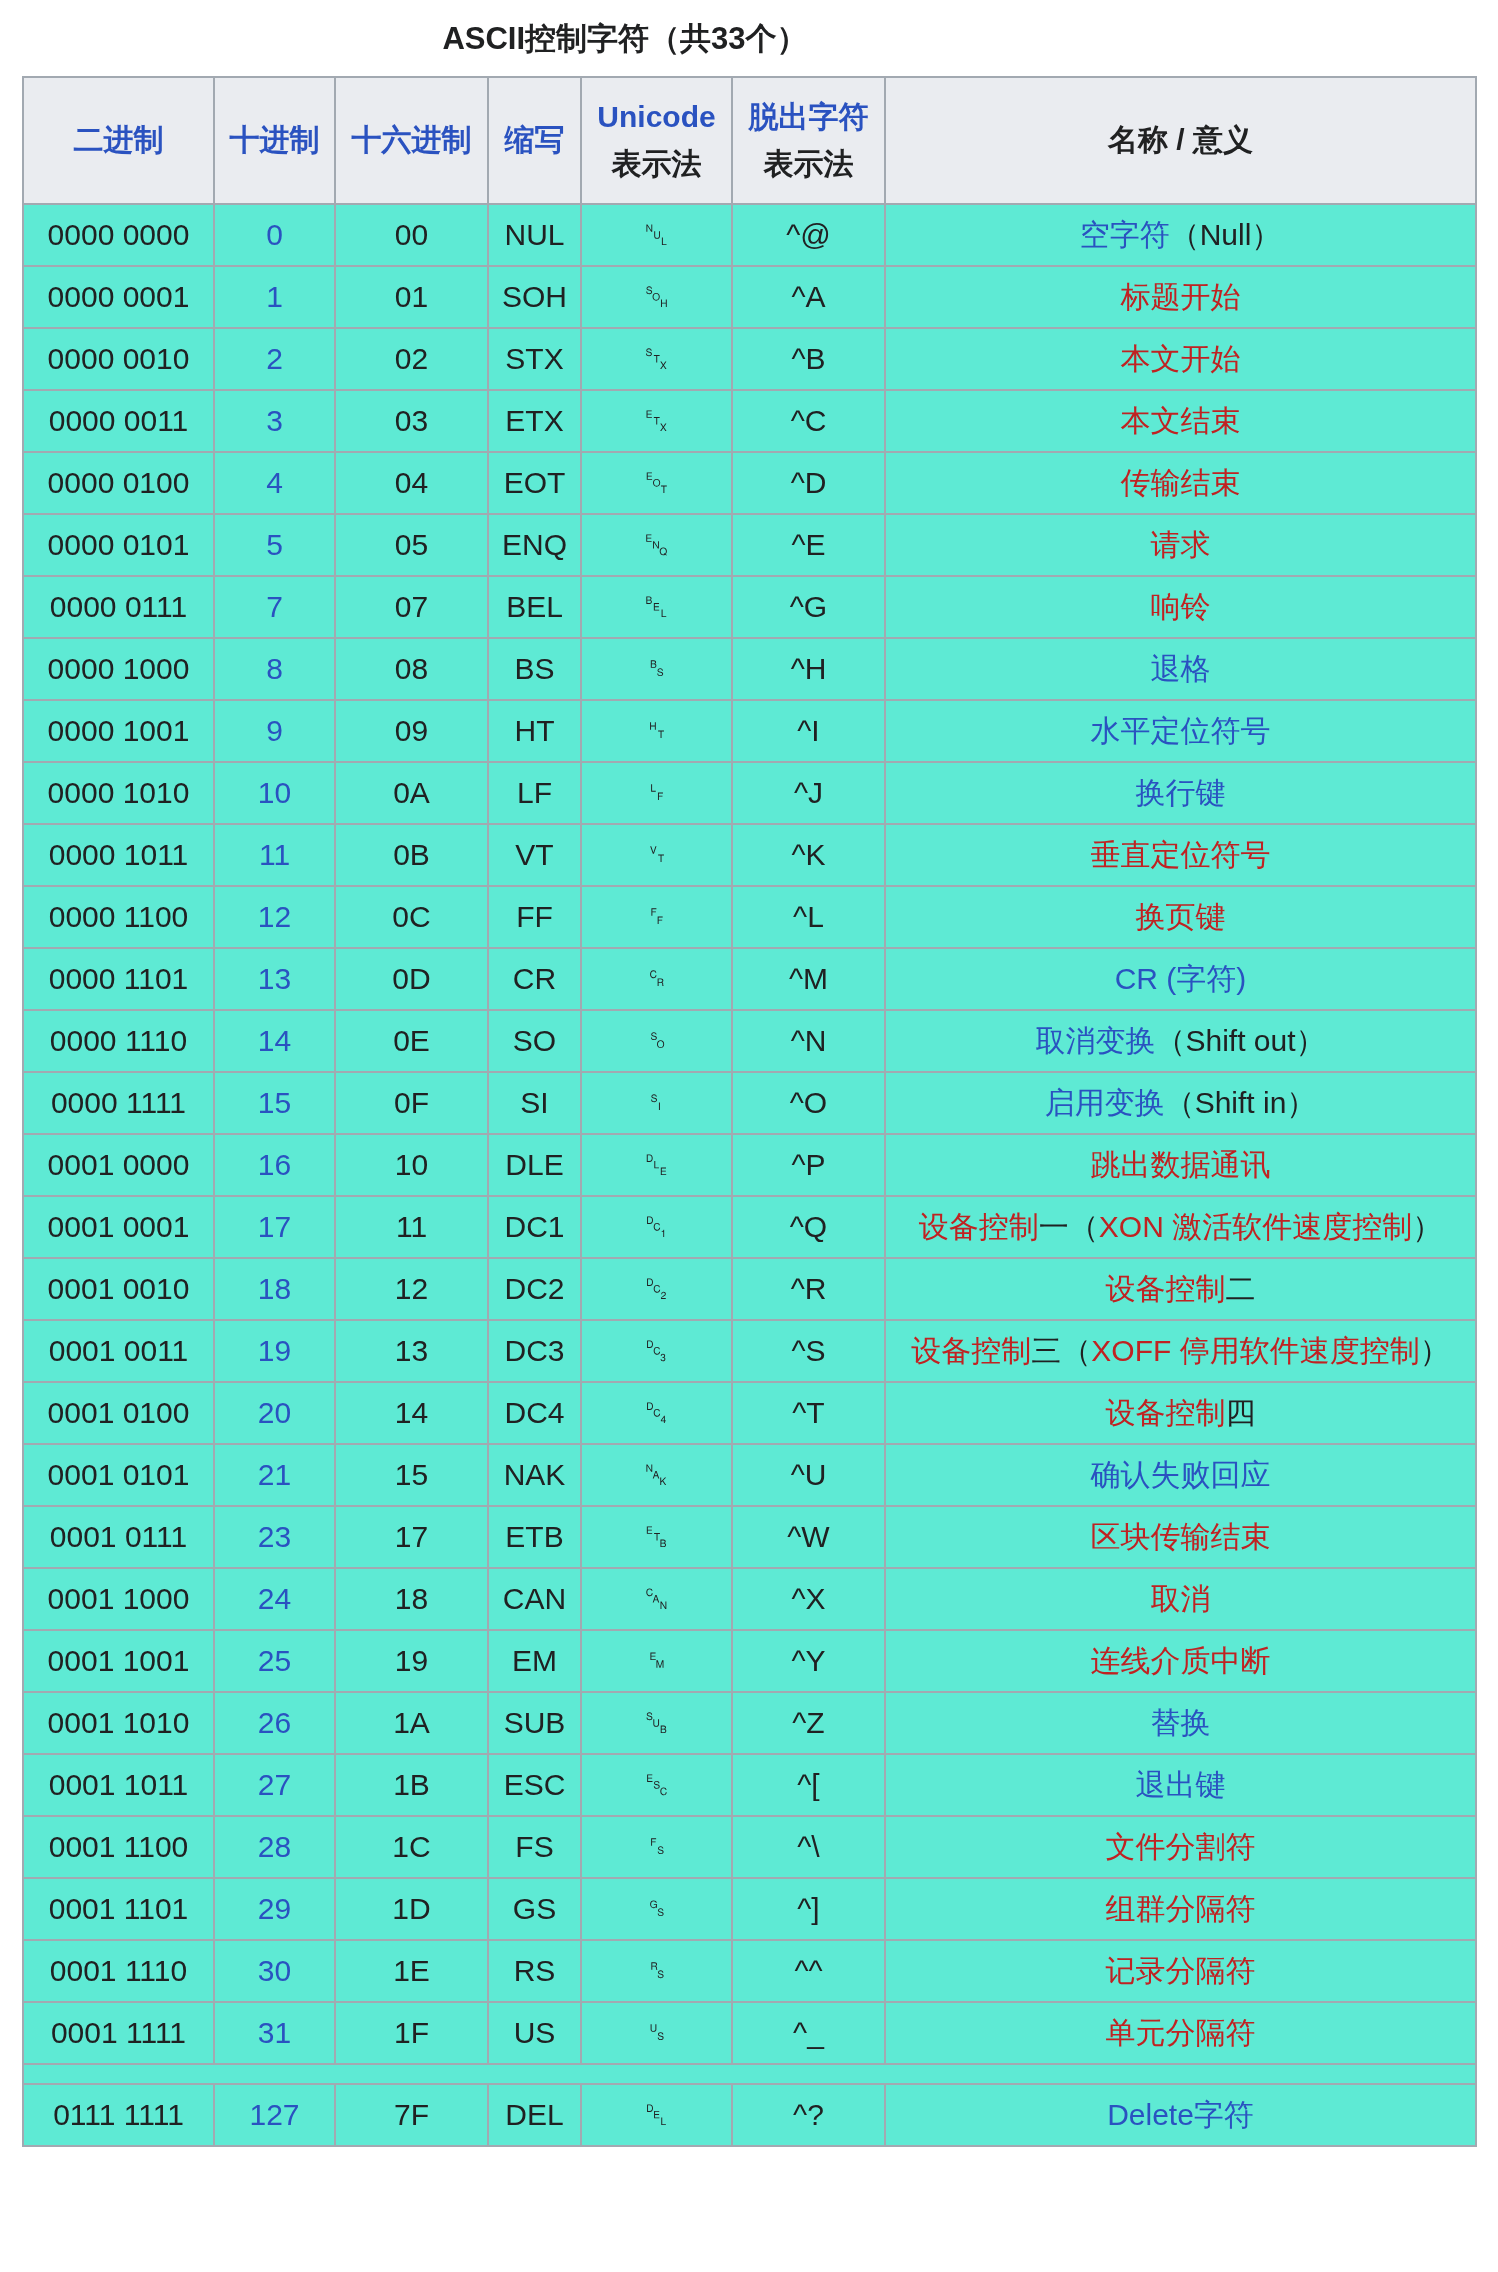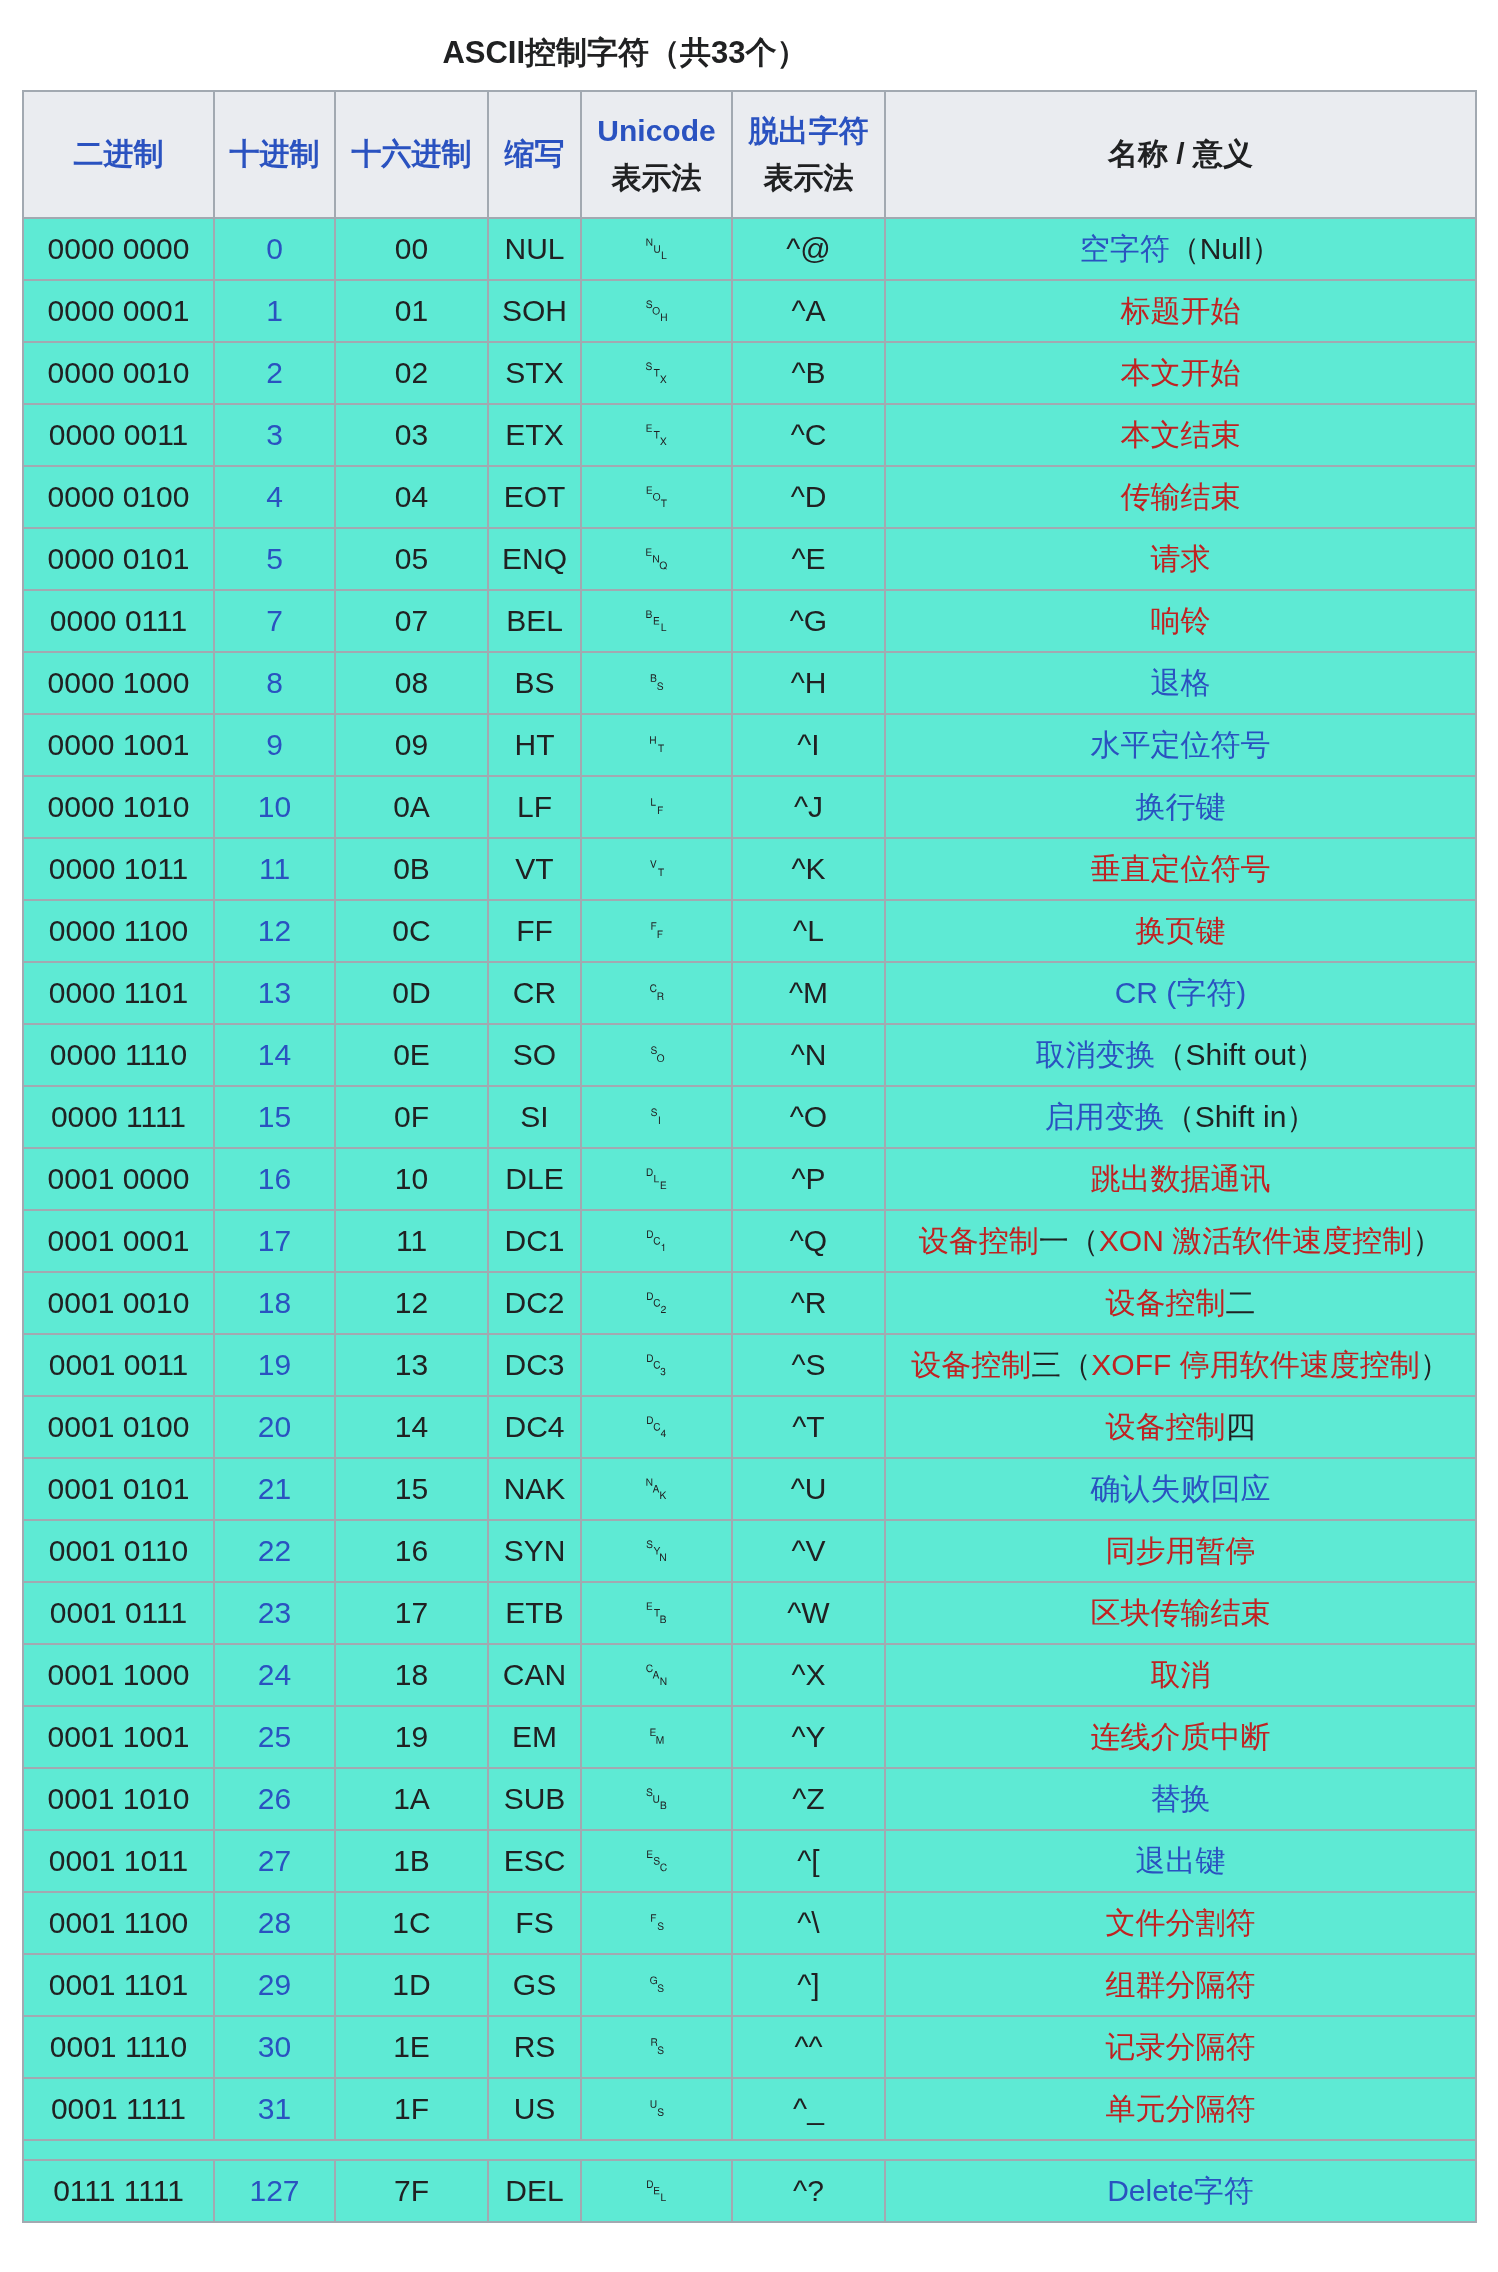--- a/index.html
+++ b/index.html
@@ -6,21 +6,21 @@
     margin: 0;
     padding: 0;
     background: #ffffff;
     font-family: "Liberation Sans", "DejaVu Sans", sans-serif;
     color: #202122;
   }
   .page {
     width: 1250px;
     min-height: 2272px;
     box-sizing: border-box;
-    padding-top: 28px;
+    padding-top: 14px;
     border-radius: 14px;
   }
   .caption {
     text-align: center;
     font-size: 31px;
     font-weight: 700;
     padding: 4px 0 16px 0;
     color: #202122;
   }
   table.wikitable {
@@ -279,29 +279,20 @@
         <tr>
           <td class="col-bin">0001 0101</td>
           <td class="col-dec"><span class="c-blue">21</span></td>
           <td class="col-hex">15</td>
           <td class="col-abbr">NAK</td>
           <td class="col-uni">␕</td>
           <td class="col-esc">^U</td>
           <td class="col-name"><span class="c-blue">确认失败回应</span></td>
         </tr>
         <tr>
-          <td class="col-bin">0001 0110</td>
-          <td class="col-dec"><span class="c-blue">22</span></td>
-          <td class="col-hex">16</td>
-          <td class="col-abbr">SYN</td>
-          <td class="col-uni">␖</td>
-          <td class="col-esc">^V</td>
-          <td class="col-name"><span class="c-red">同步用暂停</span></td>
-        </tr>
-        <tr>
           <td class="col-bin">0001 0111</td>
           <td class="col-dec"><span class="c-blue">23</span></td>
           <td class="col-hex">17</td>
           <td class="col-abbr">ETB</td>
           <td class="col-uni">␗</td>
           <td class="col-esc">^W</td>
           <td class="col-name"><span class="c-red">区块传输结束</span></td>
         </tr>
         <tr>
           <td class="col-bin">0001 1000</td>

